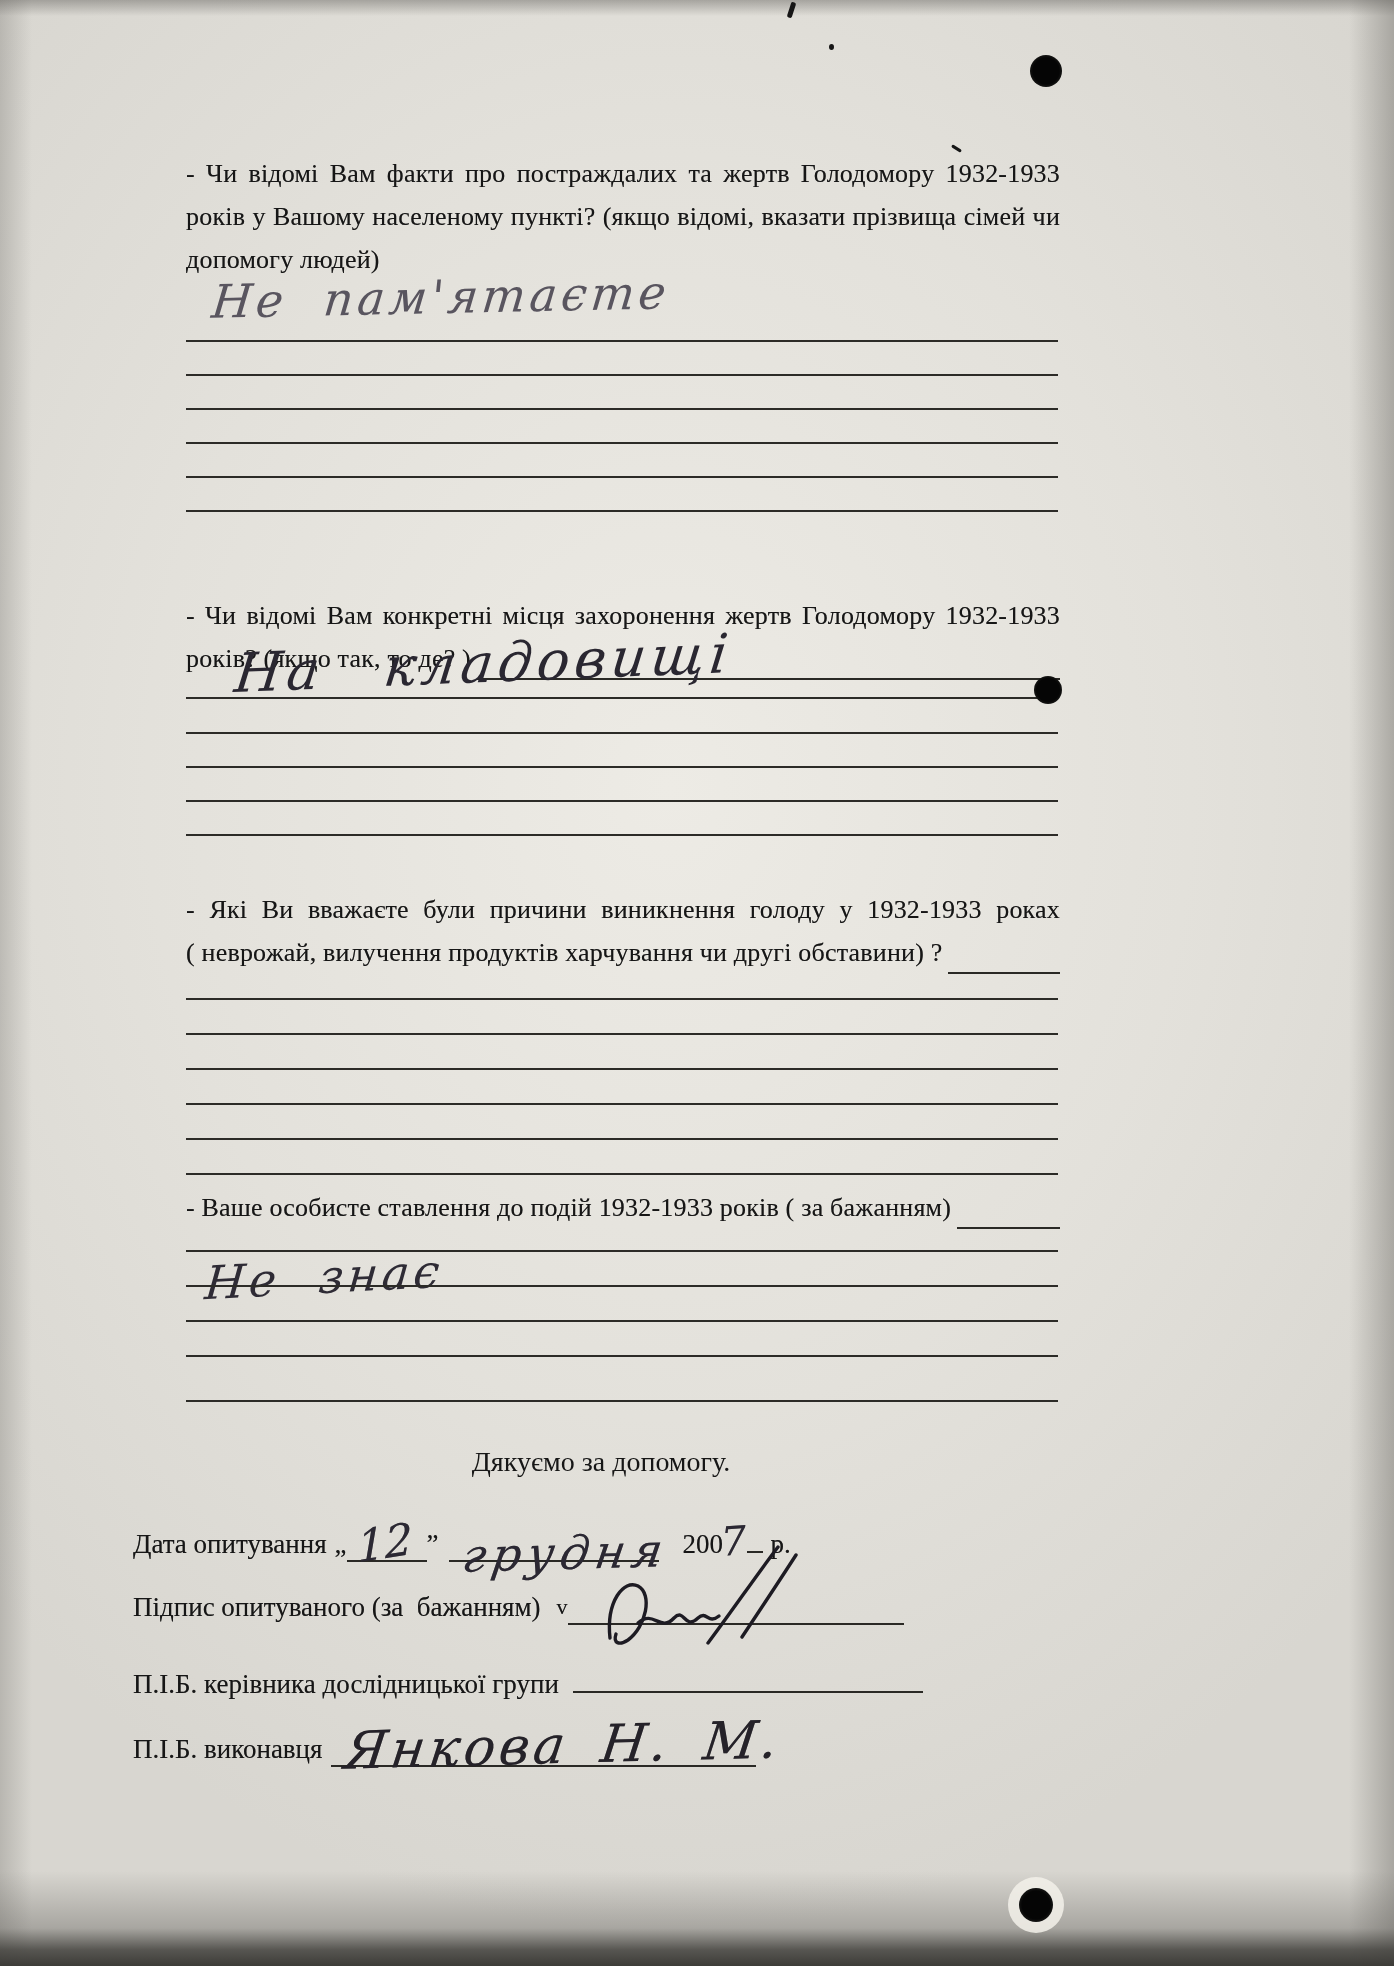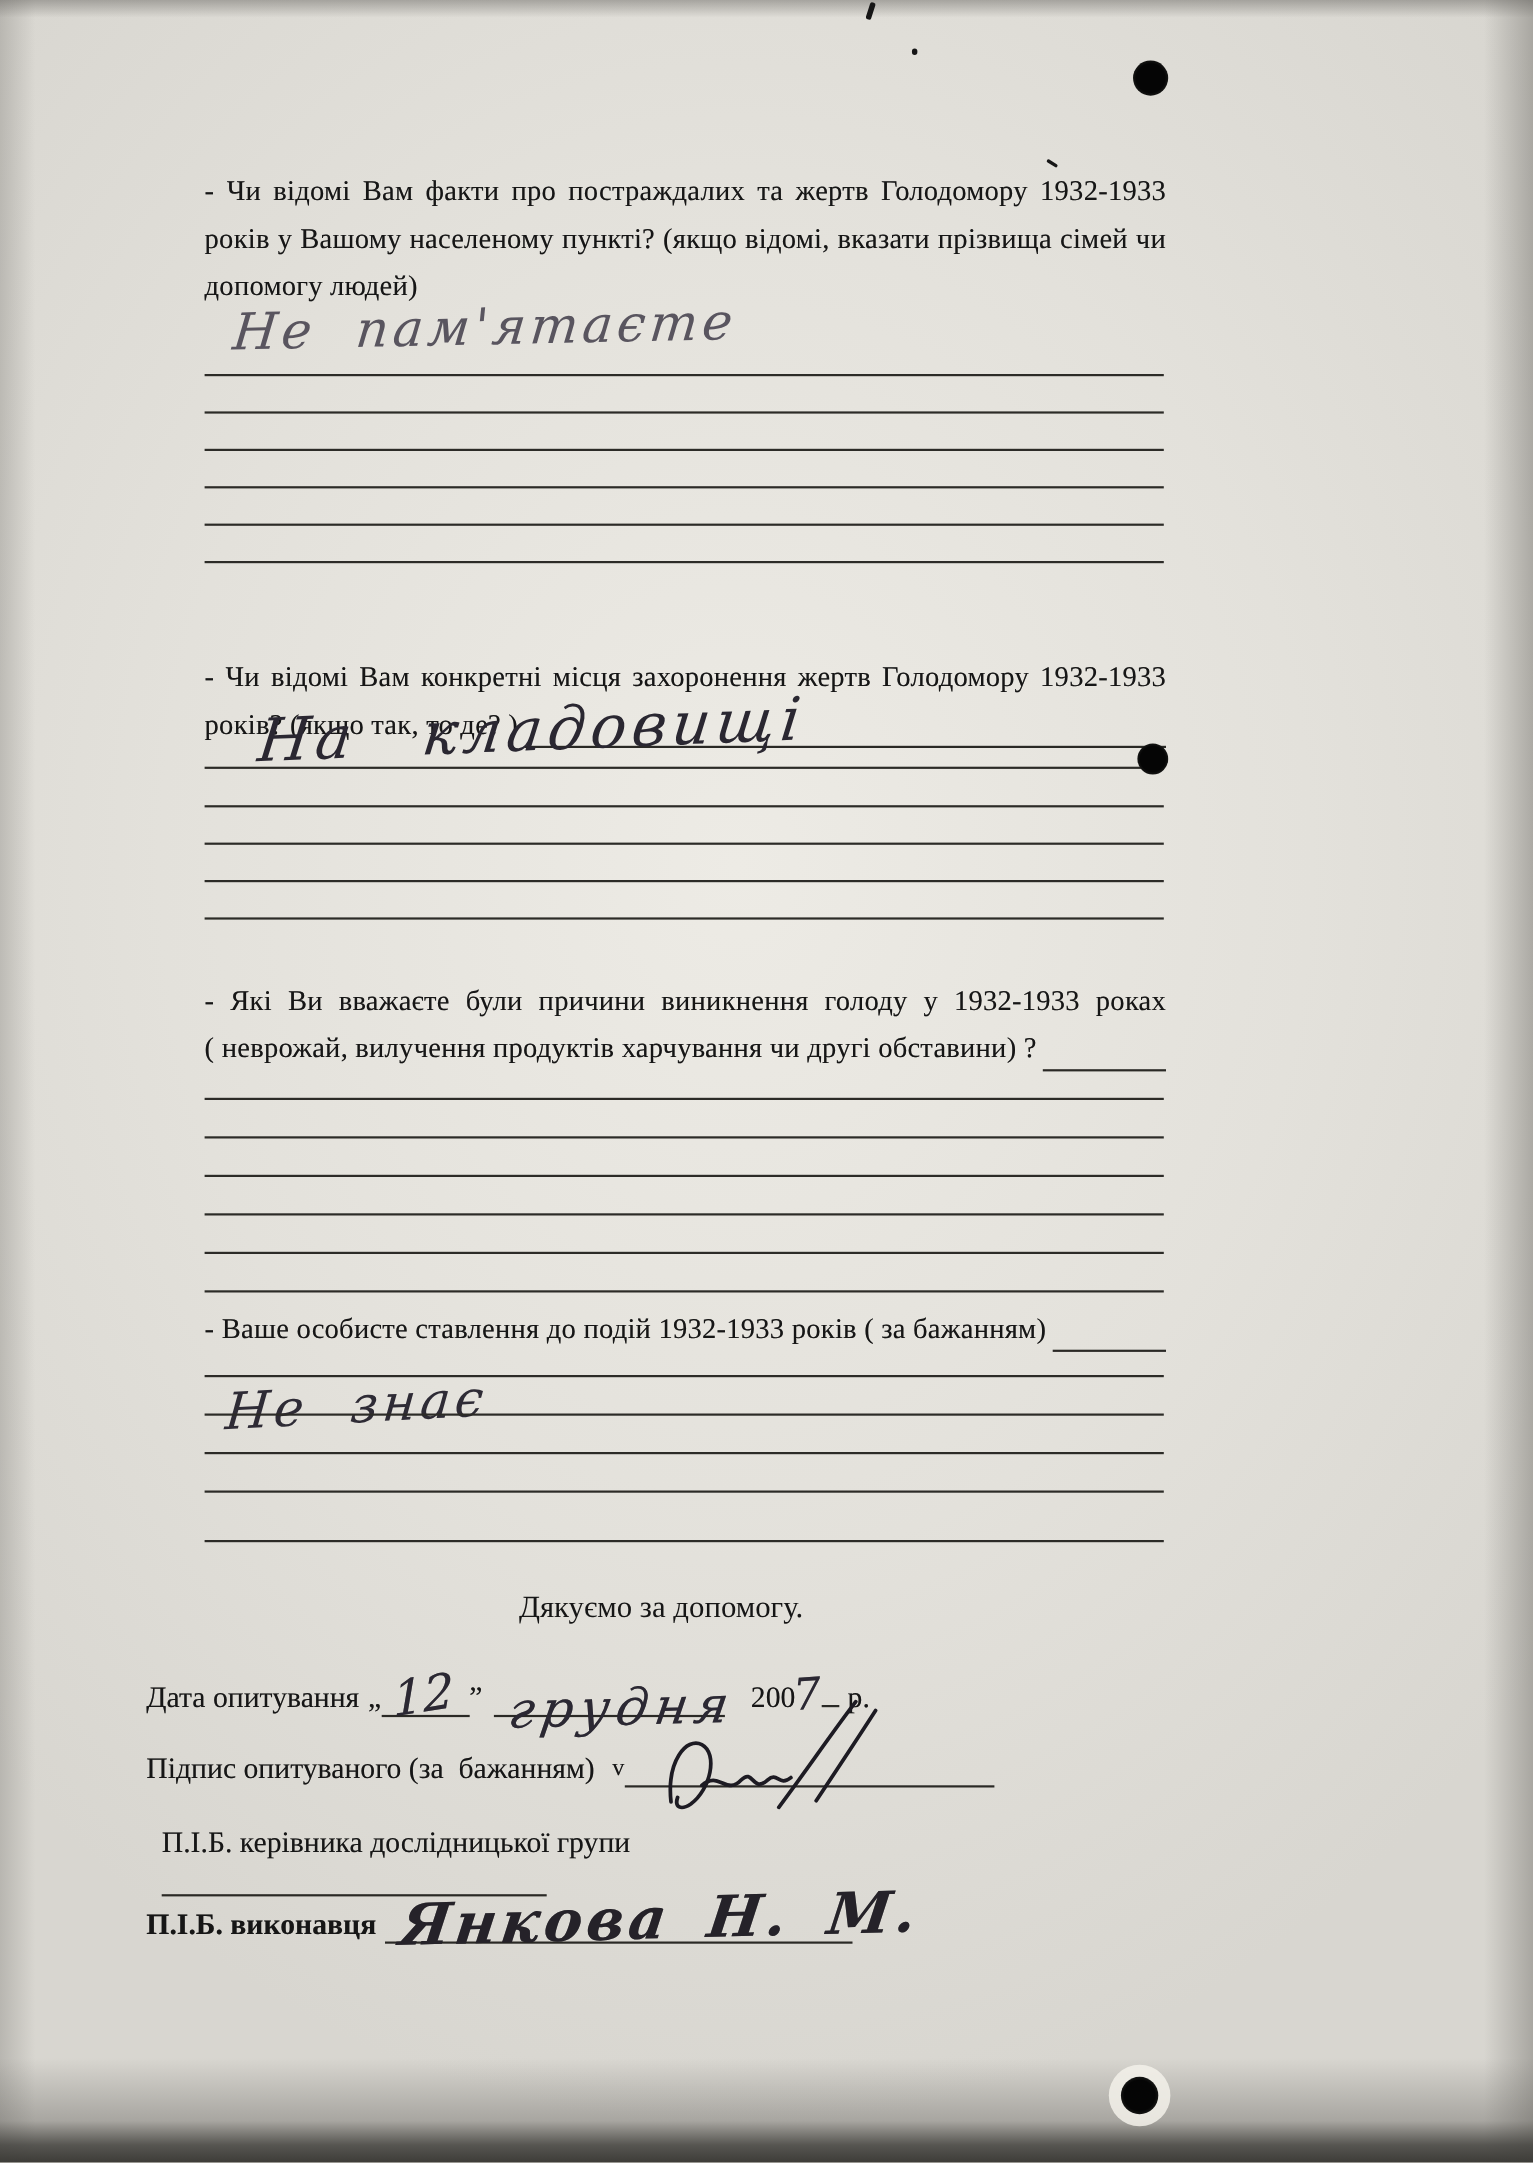--- a/index.html
+++ b/index.html
@@ -113,26 +113,26 @@
         <g fill="none" stroke="#1d1b23" stroke-width="3.4" stroke-linecap="round">
           <path d="M30,95 C26,58 44,36 58,43 C73,51 66,84 48,97 C39,103 33,100 36,91"></path>
           <path d="M58,80 C74,66 80,90 94,75 C105,64 104,88 118,75 C127,67 128,82 139,73"></path>
           <path d="M128,100 C152,68 178,30 198,4"></path>
           <path d="M162,94 C178,70 198,40 216,12"></path>
         </g>
       </svg>
     </span>
   </div>
 
-  <div class="frow" style="left:133px; top:1660px;flex-direction:column;">
+  <div class="frow" style="left:133px; top:1660px;">
     <span>П.І.Б. керівника дослідницької групи</span>
     <span class="blank" style="width:350px; margin-left:14px;"></span>
   </div>
 
-  <div class="frow" style="left:133px; top:1734px;font-weight:bold;">
+  <div class="frow" style="left:133px; top:1734px;">
     <span>П.І.Б. виконавця</span>
     <span class="blank" style="width:425px; margin-left:8px;">
       <span class="hw" style="left:14px; bottom:-10px; font-size:52px; color:#252229; letter-spacing:4px; word-spacing:12px; transform:rotate(-1.5deg) skewX(-9deg);">Янкова Н. М.</span>
     </span>
   </div>
 
   <div class="hole" style="left:1030px; top:55px;  width:32px; height:32px;"></div>
   <div class="hole" style="left:1034px; top:676px; width:28px; height:28px;"></div>
   <div class="halo" style="left:1008px; top:1877px; width:56px; height:56px;"></div>
   <div class="hole" style="left:1019px; top:1888px; width:34px; height:34px;"></div>

